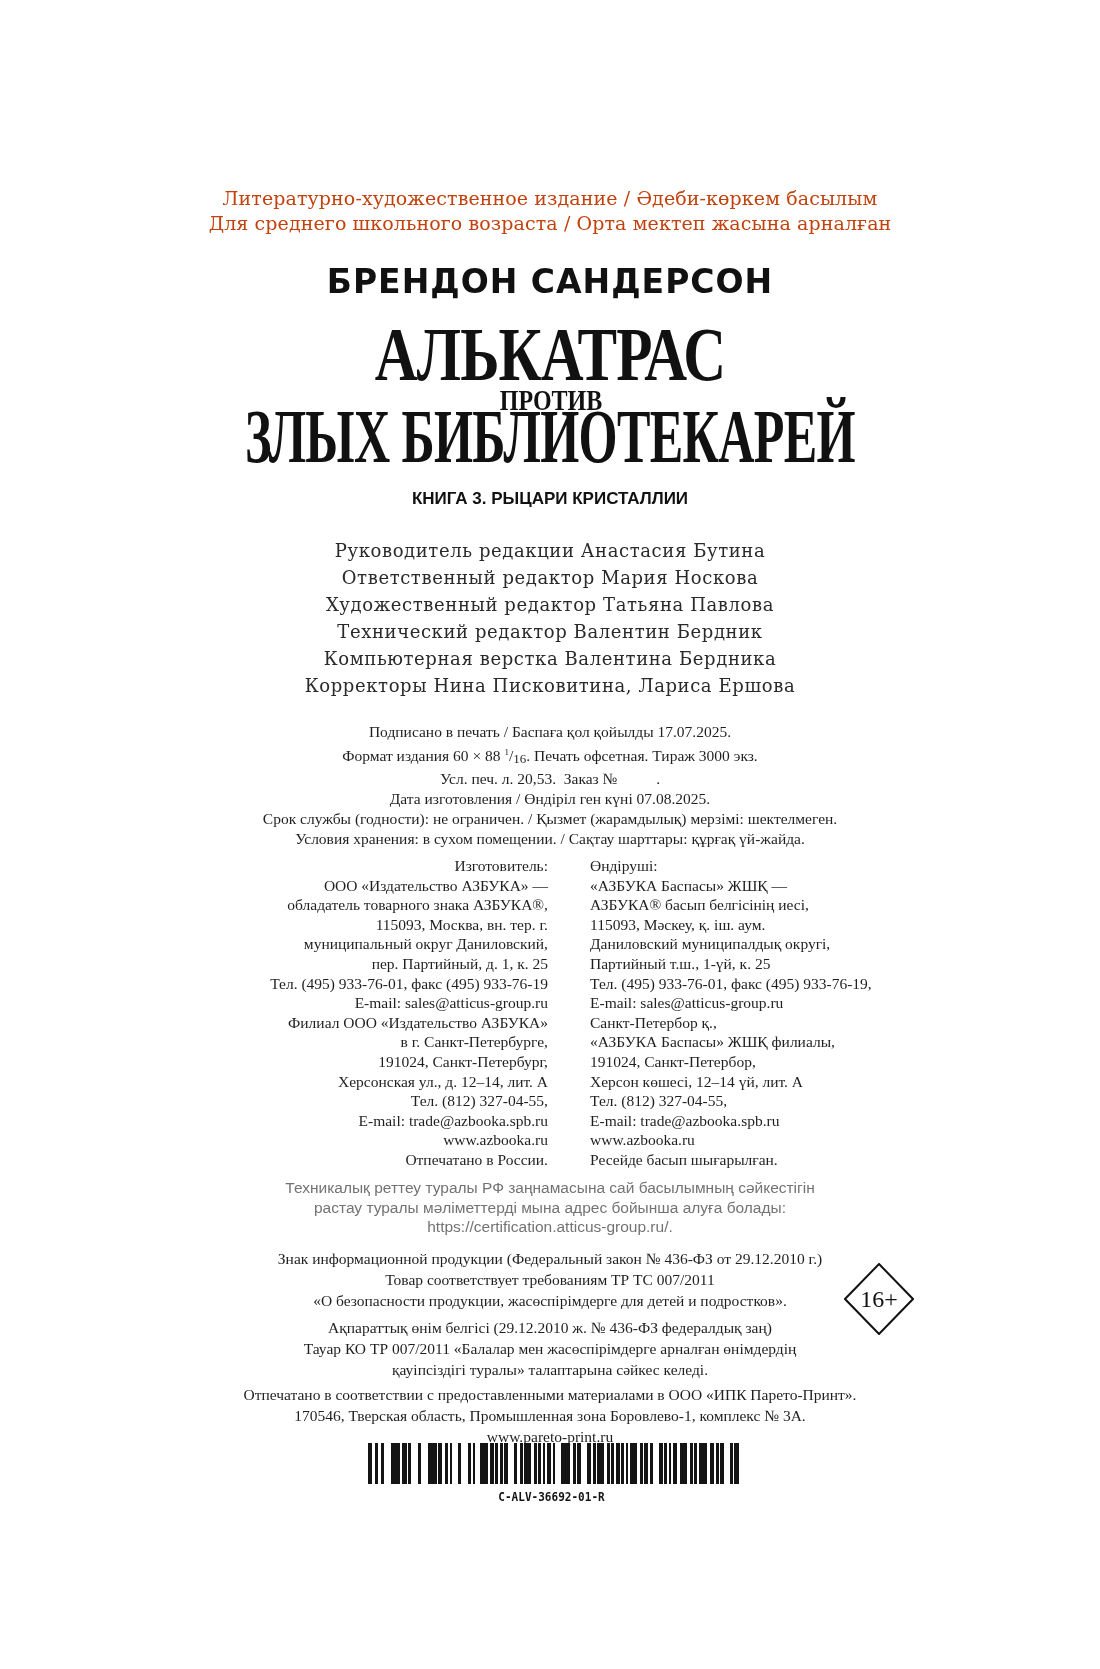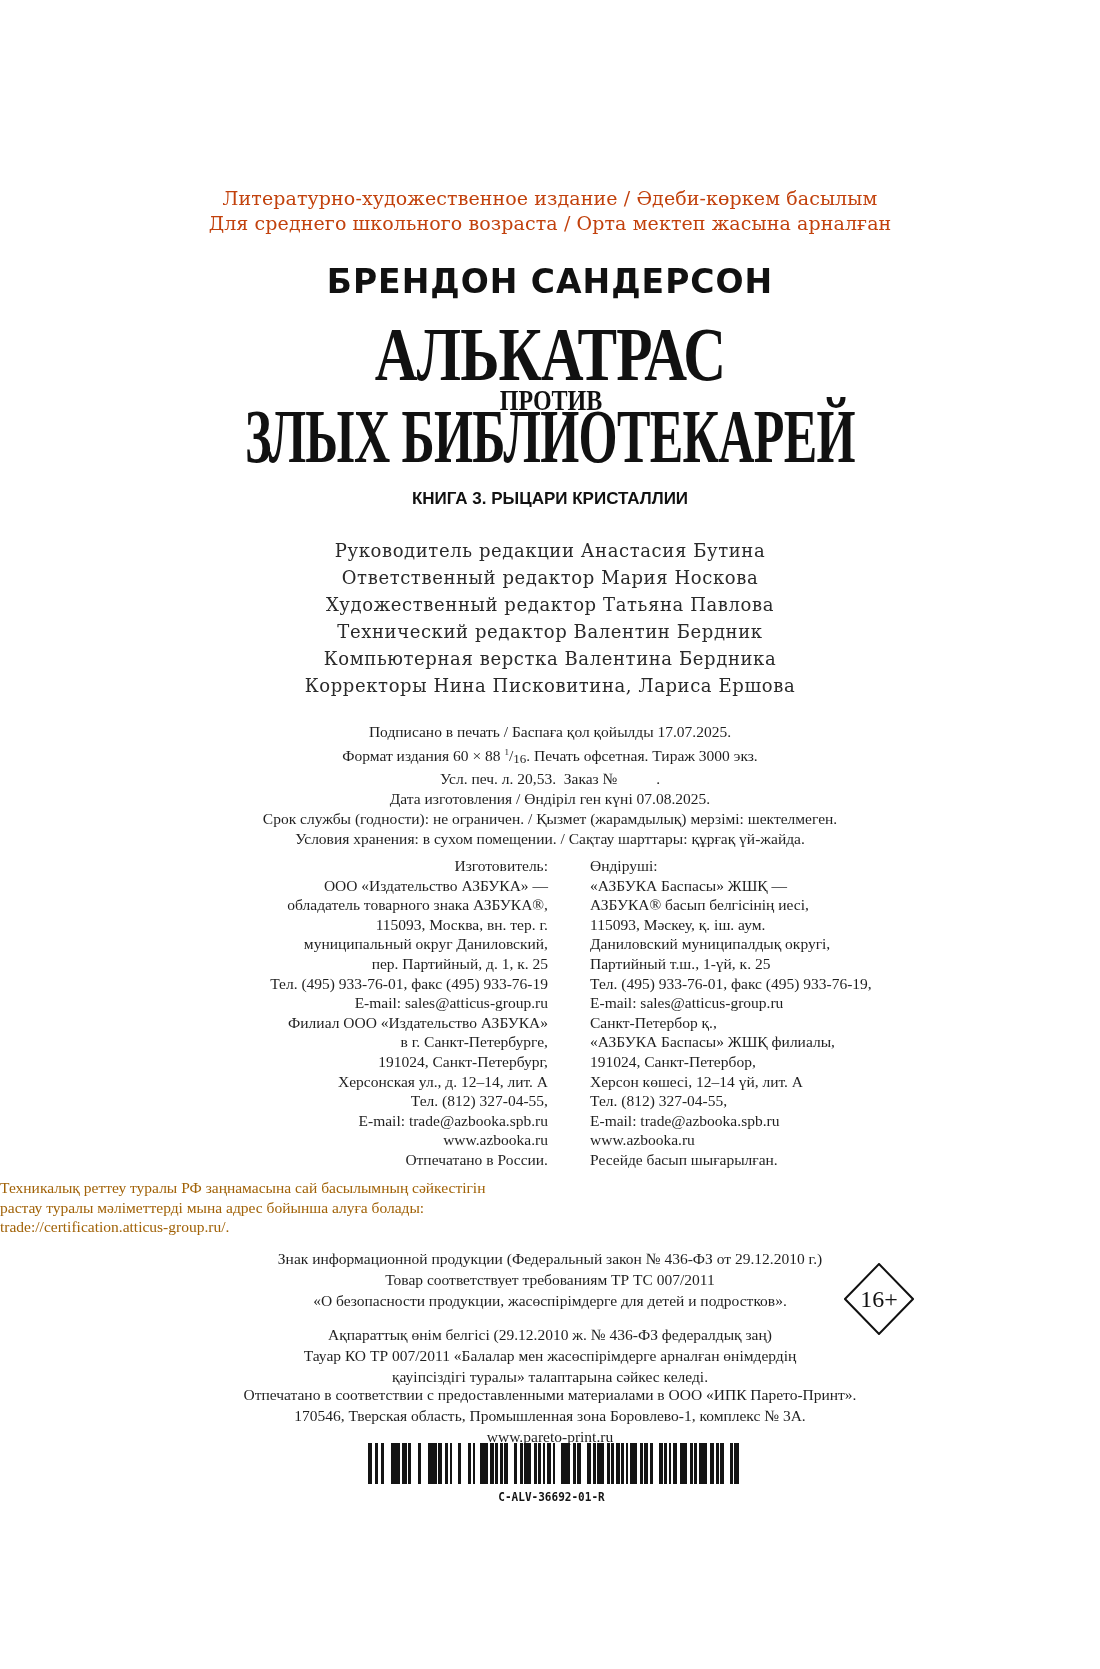--- a/index.html
+++ b/index.html
@@ -42,31 +42,31 @@
              line-height: 20px; color: #1f1f1f; }
   .imprint div { white-space: nowrap; }
   .frac sup { font-size: 9px; vertical-align: 6px; }
   .frac sub { font-size: 13px; vertical-align: -2px; }
 
   .cols { position: absolute; left: 0; top: 856px; width: 1100px; font-family: "Liberation Serif", "DejaVu Serif", serif;
           font-size: 15.5px; line-height: 19.6px; color: #1f1f1f; }
   .col-left { position: absolute; right: 552px; top: 0; text-align: right; white-space: nowrap; }
   .col-right { position: absolute; left: 590px; top: 0; text-align: left; white-space: nowrap; }
 
-  .tech { position: absolute; left: 0; top: 1178px; width: 1100px; text-align: left;
-          font-family: Liberation Serif, serif; font-size: 15.5px;
-          line-height: 19.6px; color: #a16207; }
+  .tech { position: absolute; left: 0; top: 1178px; width: 1100px; text-align: center;
+          font-family: Liberation Sans, sans-serif; font-size: 15.5px;
+          line-height: 19.6px; color: #737373; }
   .tech div { white-space: nowrap; }
 
   .law { position: absolute; left: 0; top: 1248px; width: 1100px; text-align: center;
          font-family: "Liberation Serif", "DejaVu Serif", serif; font-size: 15.5px;
          line-height: 21px; color: #1f1f1f; }
   .law div { white-space: nowrap; }
   .law-ru { position: relative; }
-  .law-kz { position: relative; margin-top: 13px; }
+  .law-kz { position: relative; margin-top: 6px; }
 
   .age { position: absolute; left: 844px; top: 1263px; width: 70px; height: 72px; }
   .age svg { position: absolute; left: 0; top: 0; }
   .age span { position: absolute; left: 0; top: 22px; width: 70px; text-align: center;
               font-family: "Liberation Serif", "DejaVu Serif", serif; font-size: 24px; line-height: 28px; color: #111; }
 
   .printer { position: absolute; left: 0; top: 1384px; width: 1100px; text-align: center;
              font-family: "Liberation Serif", "DejaVu Serif", serif; font-size: 15.5px;
              line-height: 21px; color: #1f1f1f; }
   .printer div { white-space: nowrap; }
@@ -150,21 +150,21 @@
       <div>Тел. (812) 327-04-55,</div>
       <div>E-mail: trade@azbooka.spb.ru</div>
       <div>www.azbooka.ru</div>
       <div>Ресейде басып шығарылған.</div>
     </div>
   </div>
 
   <div class="tech">
     <div>Техникалық реттеу туралы РФ заңнамасына сай басылымның сәйкестігін</div>
     <div>растау туралы мәліметтерді мына адрес бойынша алуға болады:</div>
-    <div>trade://certification.atticus-group.ru/.</div>
+    <div>https://certification.atticus-group.ru/.</div>
   </div>
 
   <div class="law">
     <div class="law-ru">
       <div>Знак информационной продукции (Федеральный закон № 436-ФЗ от 29.12.2010 г.)</div>
       <div>Товар соответствует требованиям ТР ТС 007/2011</div>
       <div>«О безопасности продукции, жасөспірімдерге для детей и подростков».</div>
     </div>
     <div class="law-kz">
       <div>Ақпараттық өнім белгісі (29.12.2010 ж. № 436-ФЗ федералдық заң)</div>

